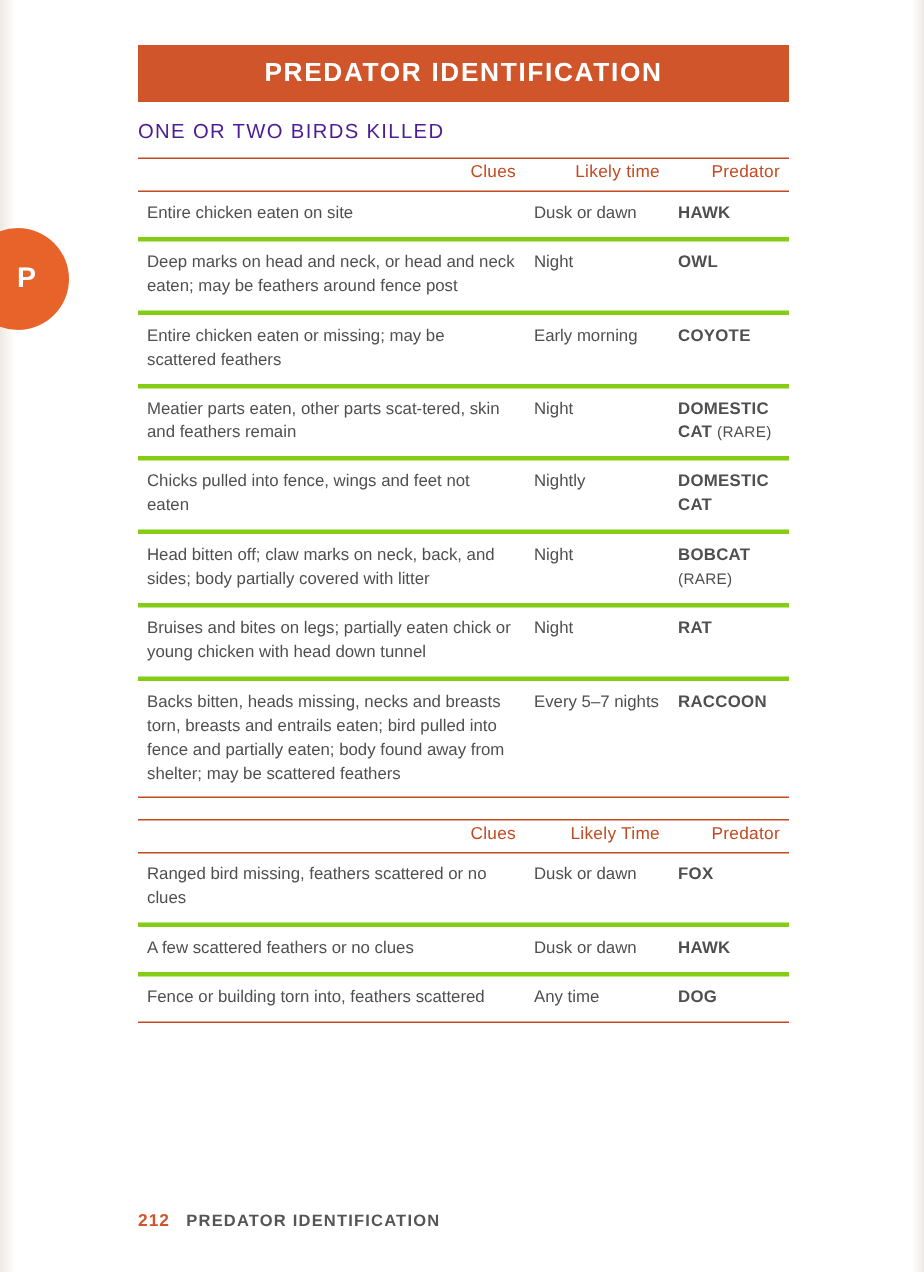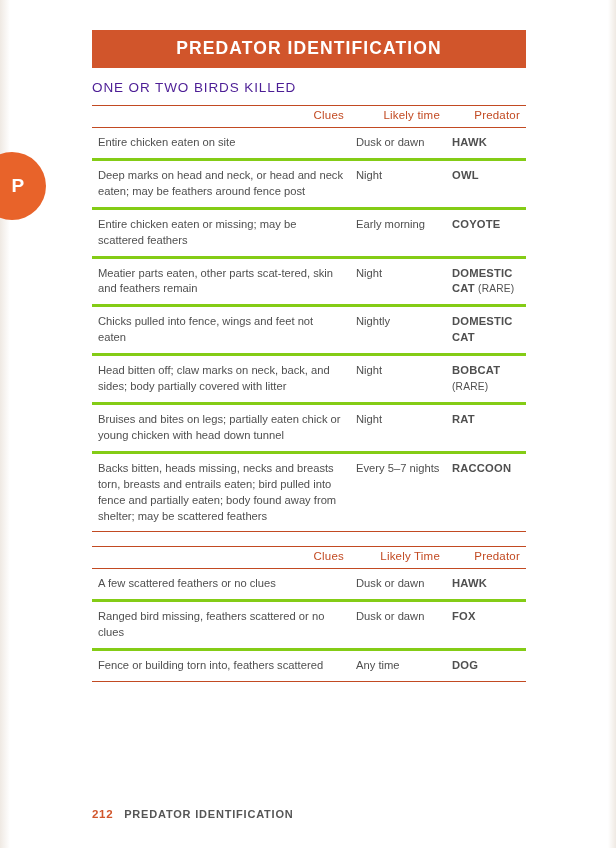--- a/index.html
+++ b/index.html
@@ -227,28 +227,28 @@
       </colgroup>
     <thead>
       <tr>
         <th>Clues</th>
         <th>Likely Time</th>
         <th>Predator</th>
       </tr>
     </thead>
     <tbody>
         <tr>
+          <td class="clue-cell">Ranged bird missing, feathers scattered or no clues</td>
+          <td class="time-cell">Dusk or dawn</td>
+          <td class="pred-cell"><span>FOX</span></td>
+        </tr>
+        <tr>
           <td class="clue-cell">A few scattered feathers or no clues</td>
           <td class="time-cell">Dusk or dawn</td>
           <td class="pred-cell"><span>HAWK</span></td>
-        </tr>
-        <tr>
-          <td class="clue-cell">Ranged bird missing, feathers scattered or no clues</td>
-          <td class="time-cell">Dusk or dawn</td>
-          <td class="pred-cell"><span>FOX</span></td>
         </tr>
         <tr>
           <td class="clue-cell">Fence or building torn into, feathers scattered</td>
           <td class="time-cell">Any time</td>
           <td class="pred-cell"><span>DOG</span></td>
         </tr>
       </tbody>
   </table>
 
 </div>

